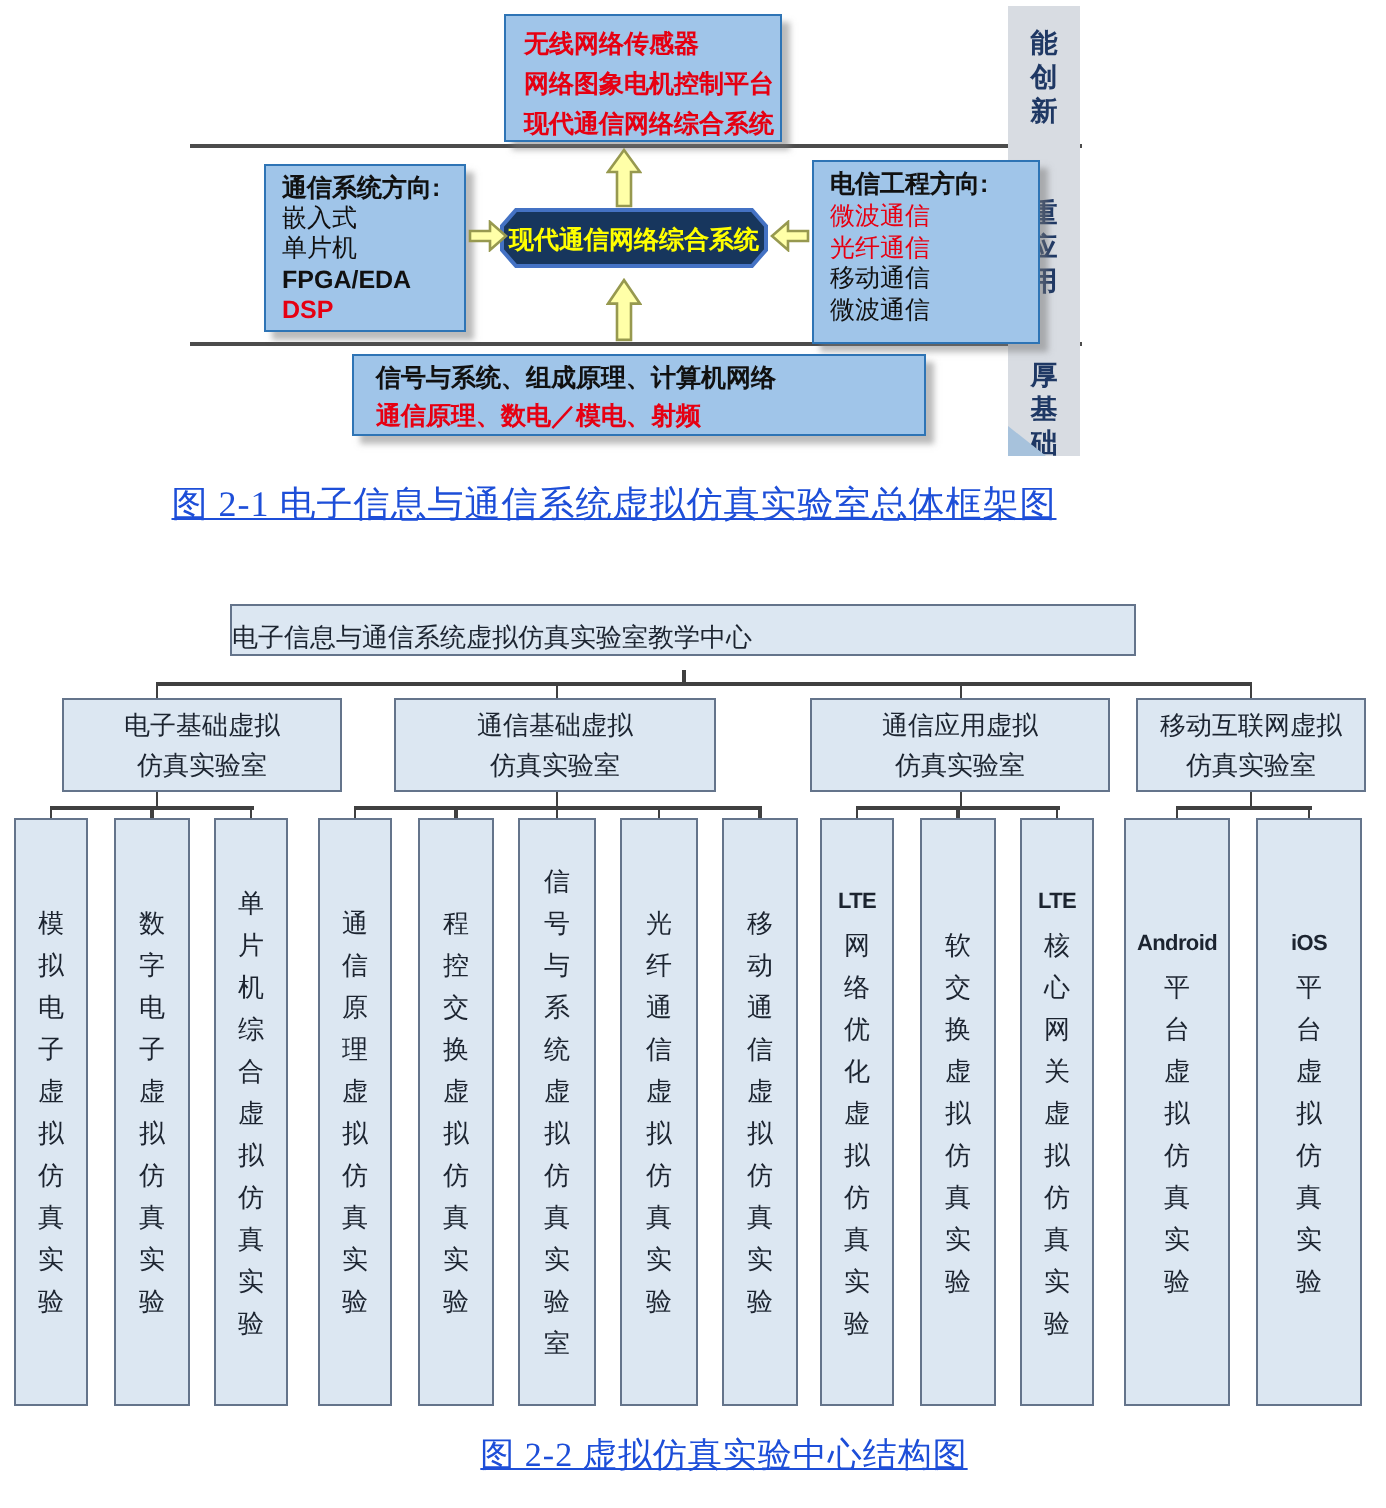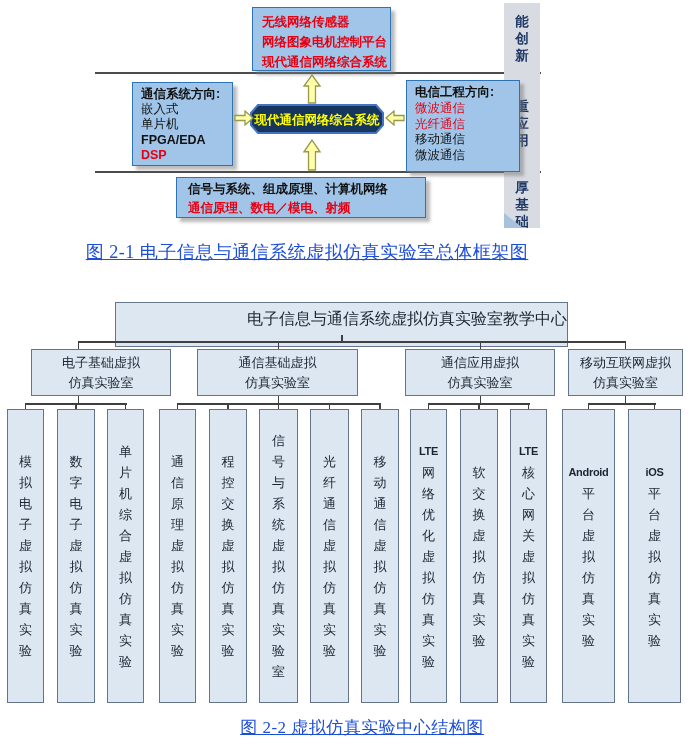--- a/index.html
+++ b/index.html
@@ -8,38 +8,38 @@
   .abs { position:absolute; }
 
   
   .bluebox { position:absolute; background:#a0c5e9; border:1.6px solid #2e74b5;
              box-shadow:4px 4px 3px rgba(120,120,120,.5); font-size:12.5px; color:#111; }
   .bold { font-weight:bold; }
   .red  { color:#e60012; }
   .top-box    { left:252px; top:7px;   width:139px; height:64px; padding:4px 0 0 9px; line-height:20px; }
   .left-box   { left:132px; top:82px;  width:101px; height:84px; padding:4px 0 0 8px; line-height:15.2px; }
   .right-box  { left:406px; top:80px;  width:114px;  height:92px; padding:4px 0 0 8px; line-height:15.8px; }
-  .bottom-box { left:176px; top:177px; width:250px; height:41px; padding:2px 0 0 11px; line-height:19px; }
+  .bottom-box { left:176px; top:177px; width:287px; height:41px; padding:2px 0 0 11px; line-height:19px; }
   .center-box { left:250px; top:104px; width:134px; height:30px; }
   .hline { position:absolute; left:95px; width:446px; height:2px; background:#4c4c4c; }
   .sidebar { position:absolute; left:504px; top:3px; width:36px; height:225px; background:#d8dce2; }
   .sidebar-sec { position:absolute; left:0; width:36px; color:#1f3864; font-weight:bold; font-size:13.5px; }
   .sidebar-sec .vchar { height:17px; line-height:17px; text-align:center; }
   .sidebar-corner { position:absolute; left:0px; top:210px; width:0; height:0;
                     border-bottom:15px solid #a7c2dc; border-right:19px solid transparent; }
   .arrow { position:absolute; }
   .caption { position:absolute; color:#1d4ed8; text-align:center;
              font-family:"Liberation Serif","DejaVu Serif",serif;text-decoration:underline; }
   .caption1 { top:240px; left:0; width:614px; font-size:18px; letter-spacing:.5px; }
   .caption2 { top:716px; left:0; width:676px; font-size:17px; letter-spacing:.5px;margin-left:24px; }
 
   
   .obox { position:absolute; background:#dce7f2; border:1.5px solid #64748b; color:#1c2430; }
-  .root-box { left:115px; top:302px; width:453px; height:45px; font-size:16px;
-              text-align:right; line-height:31px; }
+  .root-box { left:115px; top:302px; width:453px; height:26px; font-size:13px;
+              text-align:left; line-height:31px; }
   .group-box { top:349px; height:47px; font-size:13px; text-align:center; padding-top:3px; line-height:20px; }
   .col-box { top:409px; height:294px; display:flex; flex-direction:column;
              justify-content:center; align-items:center; font-size:13px; }
   .col-box .vchar { height:21px; line-height:21px; text-align:center; white-space:nowrap; }
   .col-box .vlatin { font-size:11px; font-weight:bold; letter-spacing:-.3px; }
   .cline { position:absolute; background:#404040; }
   svg text { font-family:"Liberation Sans","DejaVu Sans",sans-serif; }
 </style>
 </head>
 <body>

